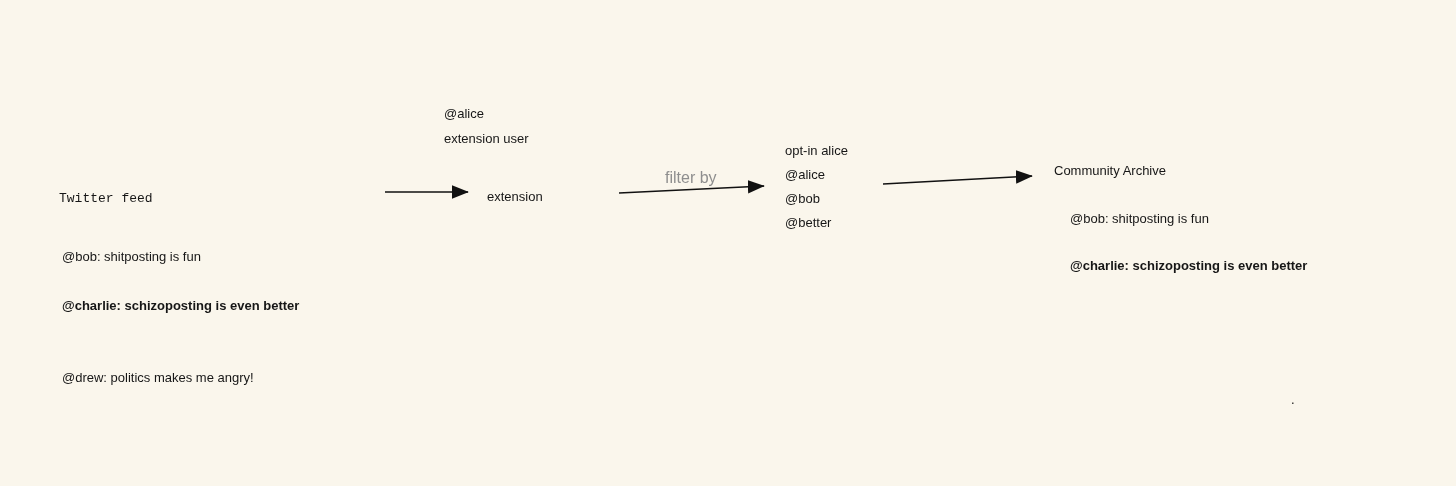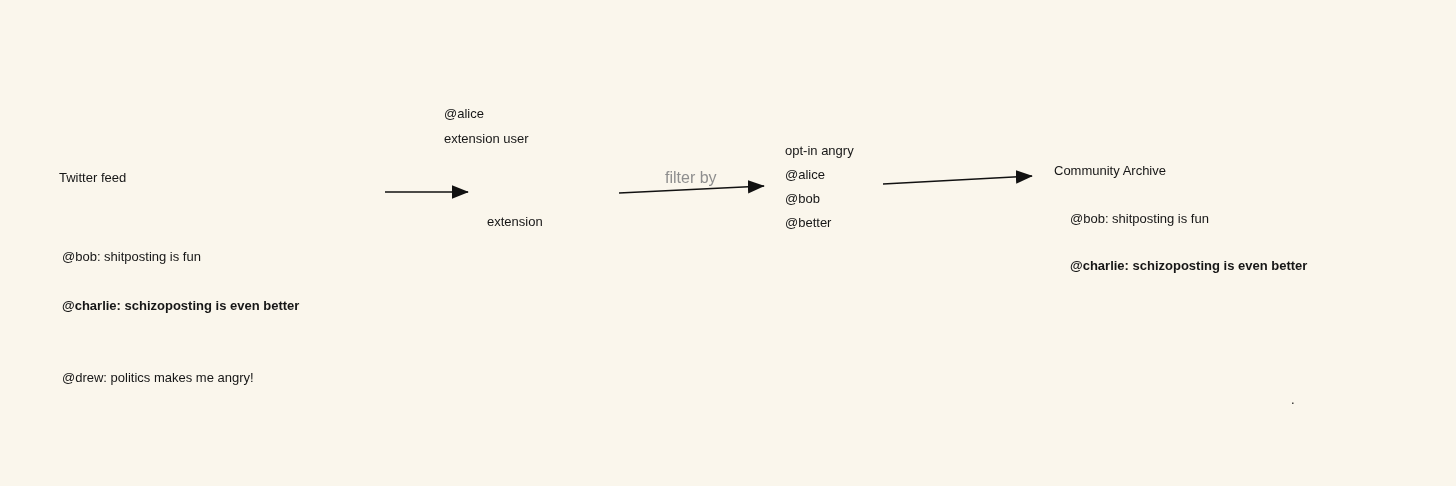--- a/index.html
+++ b/index.html
@@ -49,37 +49,37 @@
   <defs>
     <marker id="arrowhead" markerWidth="11" markerHeight="9" refX="9.5" refY="4" orient="auto" markerUnits="strokeWidth">
       <path d="M0,0 L10,4 L0,8 Z" fill="#111111"></path>
     </marker>
   </defs>
   <line x1="385" y1="192" x2="468" y2="192" stroke="#111111" stroke-width="1.7" marker-end="url(#arrowhead)"></line>
   <line x1="619" y1="193" x2="764" y2="186" stroke="#111111" stroke-width="1.7" marker-end="url(#arrowhead)"></line>
   <line x1="883" y1="184" x2="1032" y2="176" stroke="#111111" stroke-width="1.7" marker-end="url(#arrowhead)"></line>
 </svg>
 
-<div class="abs txt node-title" style="left:59px; top:166px;">Twitter feed</div>
+<div class="abs txt node-title" style="left:59px; top:187px;font-family:Liberation Mono, monospace;">Twitter feed</div>
 
 <div class="abs txt tweet" style="left:62px; top:245px;">@bob: shitposting is fun</div>
 
 <div class="abs txt wrap tweet" style="left:62px; top:294px; width:292px;">@charlie: schizoposting is even better</div>
 
 <div class="abs txt tweet" style="left:62px; top:366px;">@drew: politics makes me angry!</div>
 
 <div class="abs txt prelines annotation" style="left:444px; top:101px;">@alice
 extension user</div>
 
-<div class="abs txt node-title" style="left:487px; top:185px;margin-top:25px;">extension</div>
+<div class="abs txt node-title" style="left:487px; top:185px;">extension</div>
 
 <div class="abs txt filter-label" style="left:665px; top:166px; color:#8E8E8E;">filter by</div>
 
 <div class="abs" style="left:785px; top:139px;">
-  <div class="txt">opt-in angry</div>
+  <div class="txt">opt-in alice</div>
   <div class="txt">@alice</div>
   <div class="txt">@bob</div>
   <div class="txt">@better</div>
 </div>
 
 <div class="abs txt node-title" style="left:1054px; top:159px;">Community Archive</div>
 
 <div class="abs txt tweet" style="left:1070px; top:207px;">@bob: shitposting is fun</div>
 
 <div class="abs txt wrap tweet" style="left:1070px; top:254px; width:297px;">@charlie: schizoposting is even better</div>

